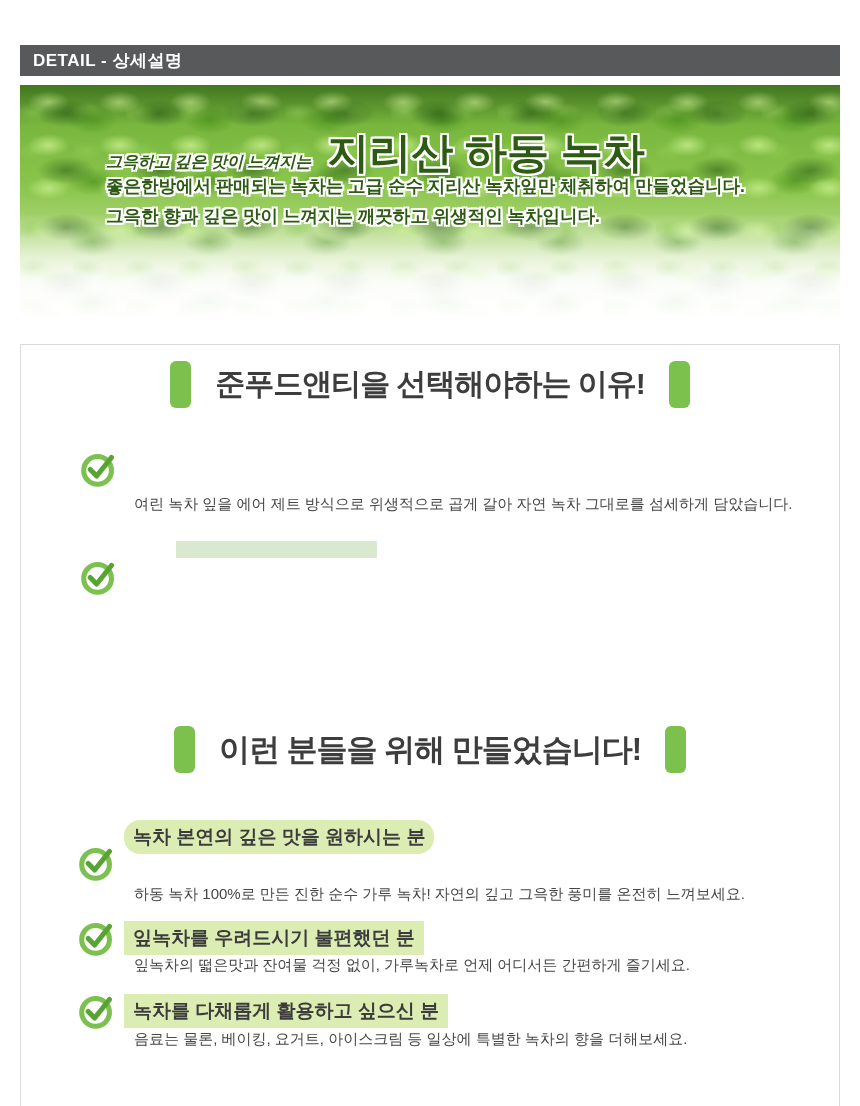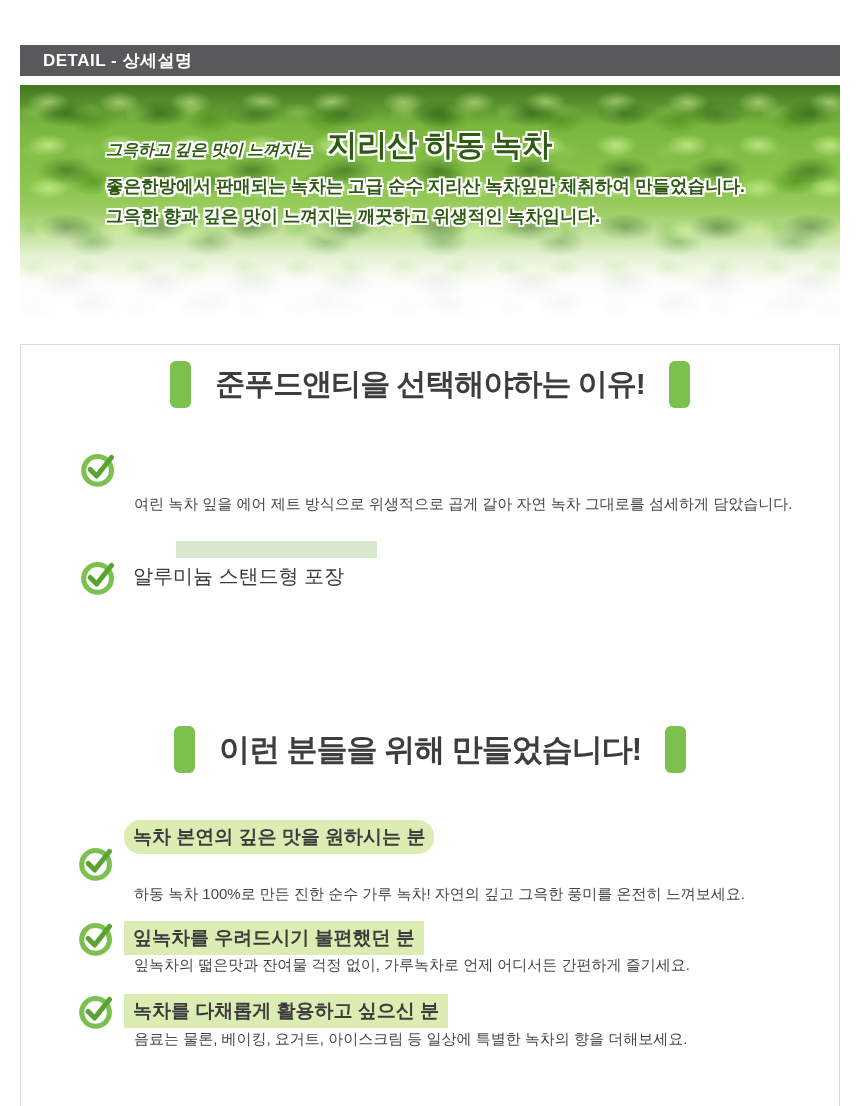--- a/index.html
+++ b/index.html
@@ -5,21 +5,21 @@
   * { margin:0; padding:0; box-sizing:border-box; }
   html,body { background:#ffffff; }
   .page {
     position:relative; width:860px; height:1106px; background:#ffffff;
     font-family:"Liberation Sans","DejaVu Sans",sans-serif; overflow:hidden;
   }
   
   .detail-bar {
     position:absolute; left:20px; top:45px; width:820px; height:31px;
     background:#58595b; color:#ffffff; font-size:17px; font-weight:bold;
-    line-height:31px; padding-left:23px; letter-spacing:.5px;
+    line-height:31px; padding-left:13px; letter-spacing:.5px;
   }
   
   .hero {
     position:absolute; left:20px; top:85px; width:820px; height:247px;
     background-color:#ffffff;
     background-image:
       linear-gradient(180deg, rgba(255,255,255,0) 52%, rgba(255,255,255,.88) 80%, #ffffff 97%),
       radial-gradient(ellipse 42px 20px at 50% 50%, rgba(27,77,12,.50), rgba(27,77,12,0) 70%),
       radial-gradient(ellipse 30px 16px at 40% 40%, rgba(190,231,130,.95), rgba(190,231,130,0) 70%),
       radial-gradient(ellipse 36px 20px at 62% 58%, rgba(84,152,35,.85), rgba(84,152,35,0) 70%),
@@ -30,21 +30,21 @@
   }
   .hero-shade {
     position:absolute; left:0; top:0; width:100%; height:40px;
     background:linear-gradient(180deg, rgba(25,60,12,.30), rgba(25,60,12,0));
   }
   .hero-text { color:#2e5a14; font-weight:bold;
     text-shadow:-2px -2px 0 #fff, 2px -2px 0 #fff, -2px 2px 0 #fff, 2px 2px 0 #fff,
                  0 2px 0 #fff, 0 -2px 0 #fff, 2px 0 0 #fff, -2px 0 0 #fff; }
   .hero-head { position:absolute; left:86px; top:40px; white-space:nowrap; }
   .hero-tagline { font-size:16px; margin-right:16px; font-style:italic; }
-  .hero-title { font-size:30px; font-family:Liberation Serif, serif; }
+  .hero-title { font-size:42px; font-family:Liberation Sans, sans-serif; }
   .hero-l1 { position:absolute; left:86px; top:89px;  font-size:17.5px; }
   .hero-l2 { position:absolute; left:86px; top:119px; font-size:17.5px; }
   
   .content-box {
     position:absolute; left:20px; top:344px; width:820px; height:762px;
     background:#ffffff; border:1px solid #d9d9d9; border-bottom:none;
   }
   .sec-title-row {
     position:absolute; left:0; width:100%; display:flex;
     justify-content:center; align-items:center; gap:24px;
@@ -90,21 +90,20 @@
       <path d="M11 20 L18 27 L34 7" fill="none" stroke="#58a332" stroke-width="5.5" stroke-linecap="round" stroke-linejoin="round"></path>
     </svg>
     <div class="f-desc" style="left:113px; top:150px;">여린 녹차 잎을 에어 제트 방식으로 위생적으로 곱게 갈아 자연 녹차 그대로를 섬세하게 담았습니다.</div>
 
     <div class="float-bar" style="left:155px; top:196px;"></div>
 
     <svg class="ck" style="left:59px; top:214px;" viewBox="0 0 40 40">
       <circle cx="19" cy="21" r="15" fill="none" stroke="#7cc14f" stroke-width="5.5"></circle>
       <path d="M11 20 L18 27 L34 7" fill="none" stroke="#58a332" stroke-width="5.5" stroke-linecap="round" stroke-linejoin="round"></path>
     </svg>
-    <div class="f-title" style="left:103px; top:214px;">알루미늄 스탠드형 포장</div>
 
     <div class="sec-title-row sec2" style="top:381px;">
       <span class="pill"></span>
       <span class="sec-title-text">이런 분들을 위해 만들었습니다!</span>
       <span class="pill"></span>
     </div>
 
     <svg class="ck" style="left:57px; top:500px;" viewBox="0 0 40 40">
       <circle cx="19" cy="21" r="15" fill="none" stroke="#7cc14f" stroke-width="5.5"></circle>
       <path d="M11 20 L18 27 L34 7" fill="none" stroke="#58a332" stroke-width="5.5" stroke-linecap="round" stroke-linejoin="round"></path>

